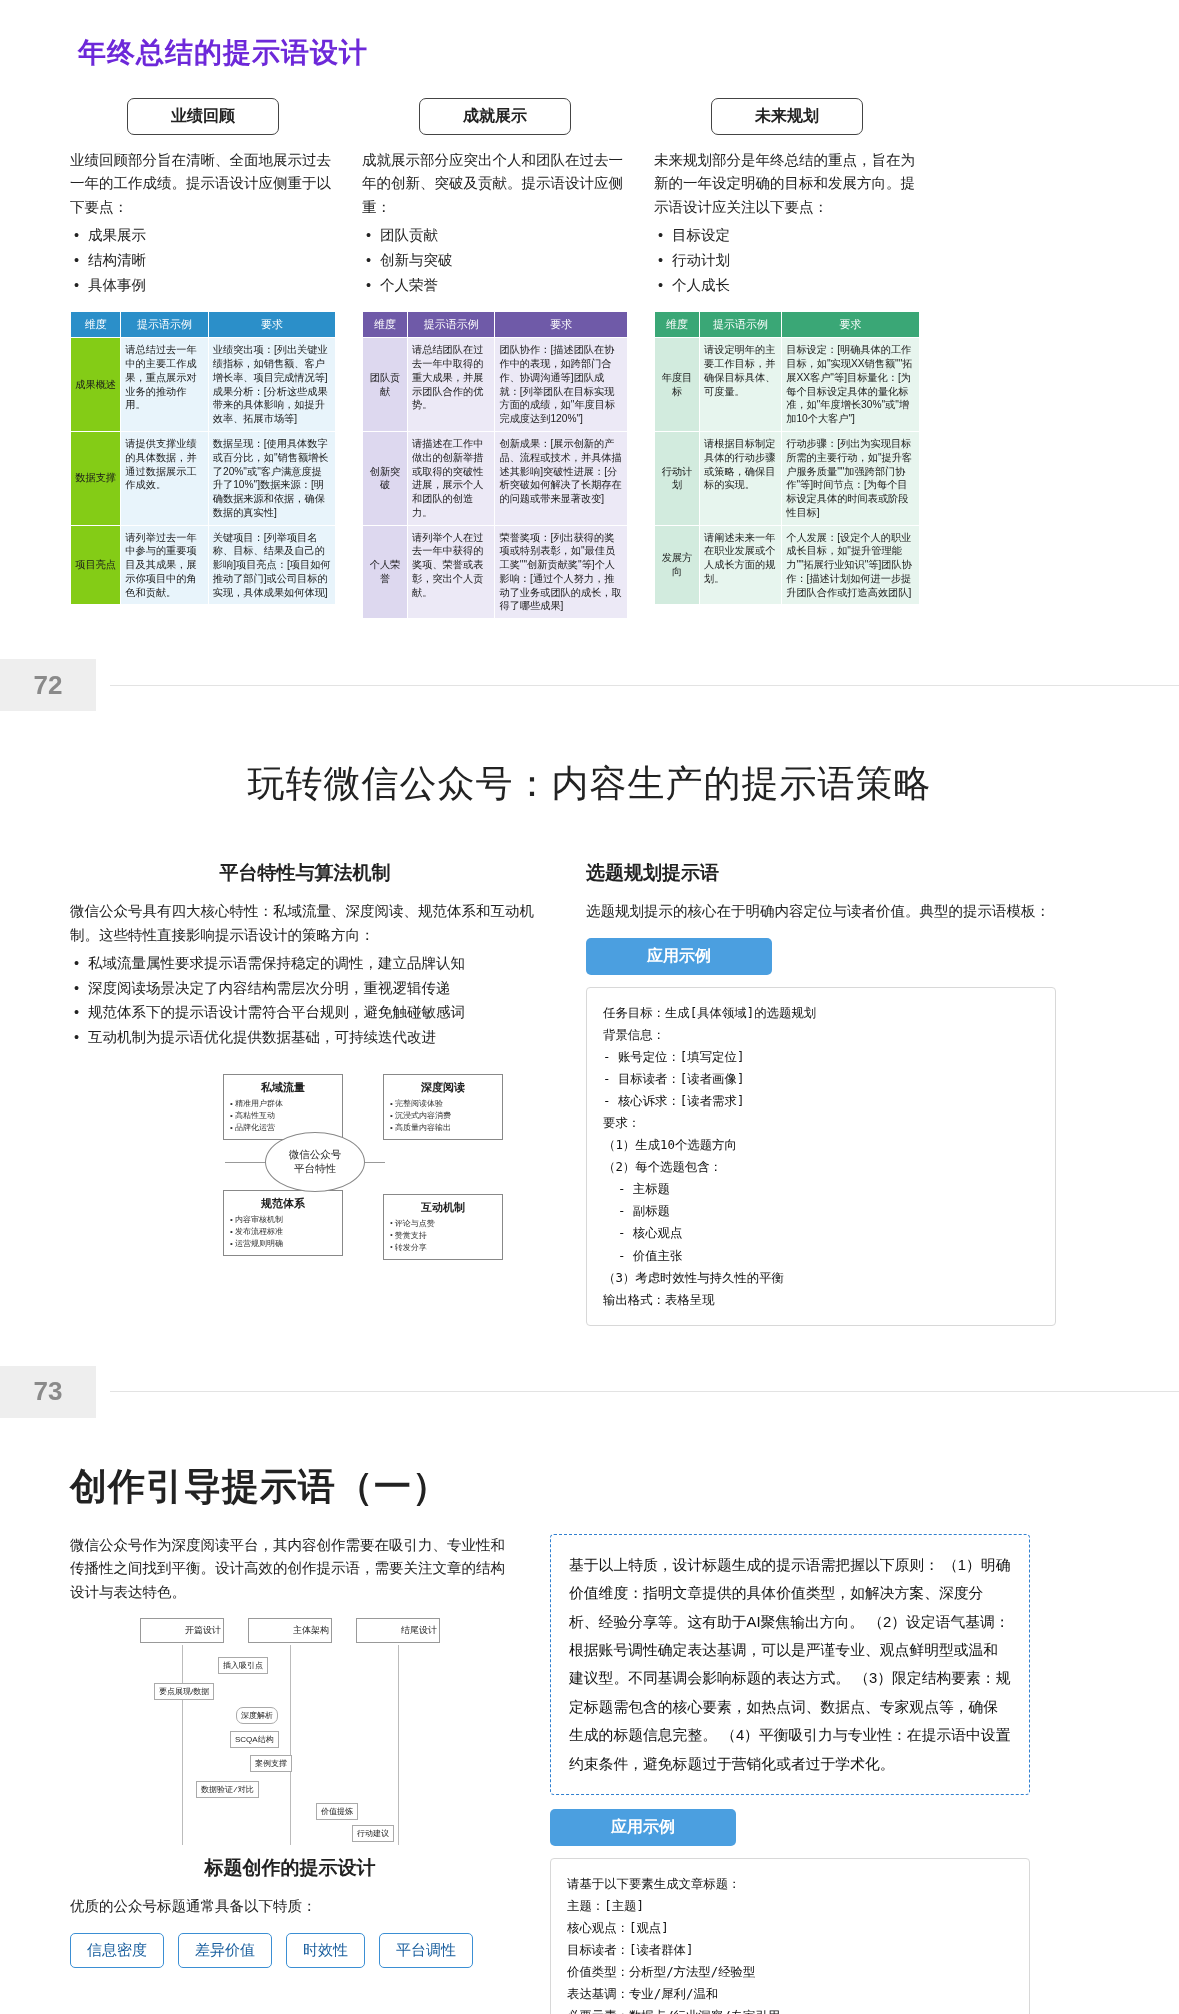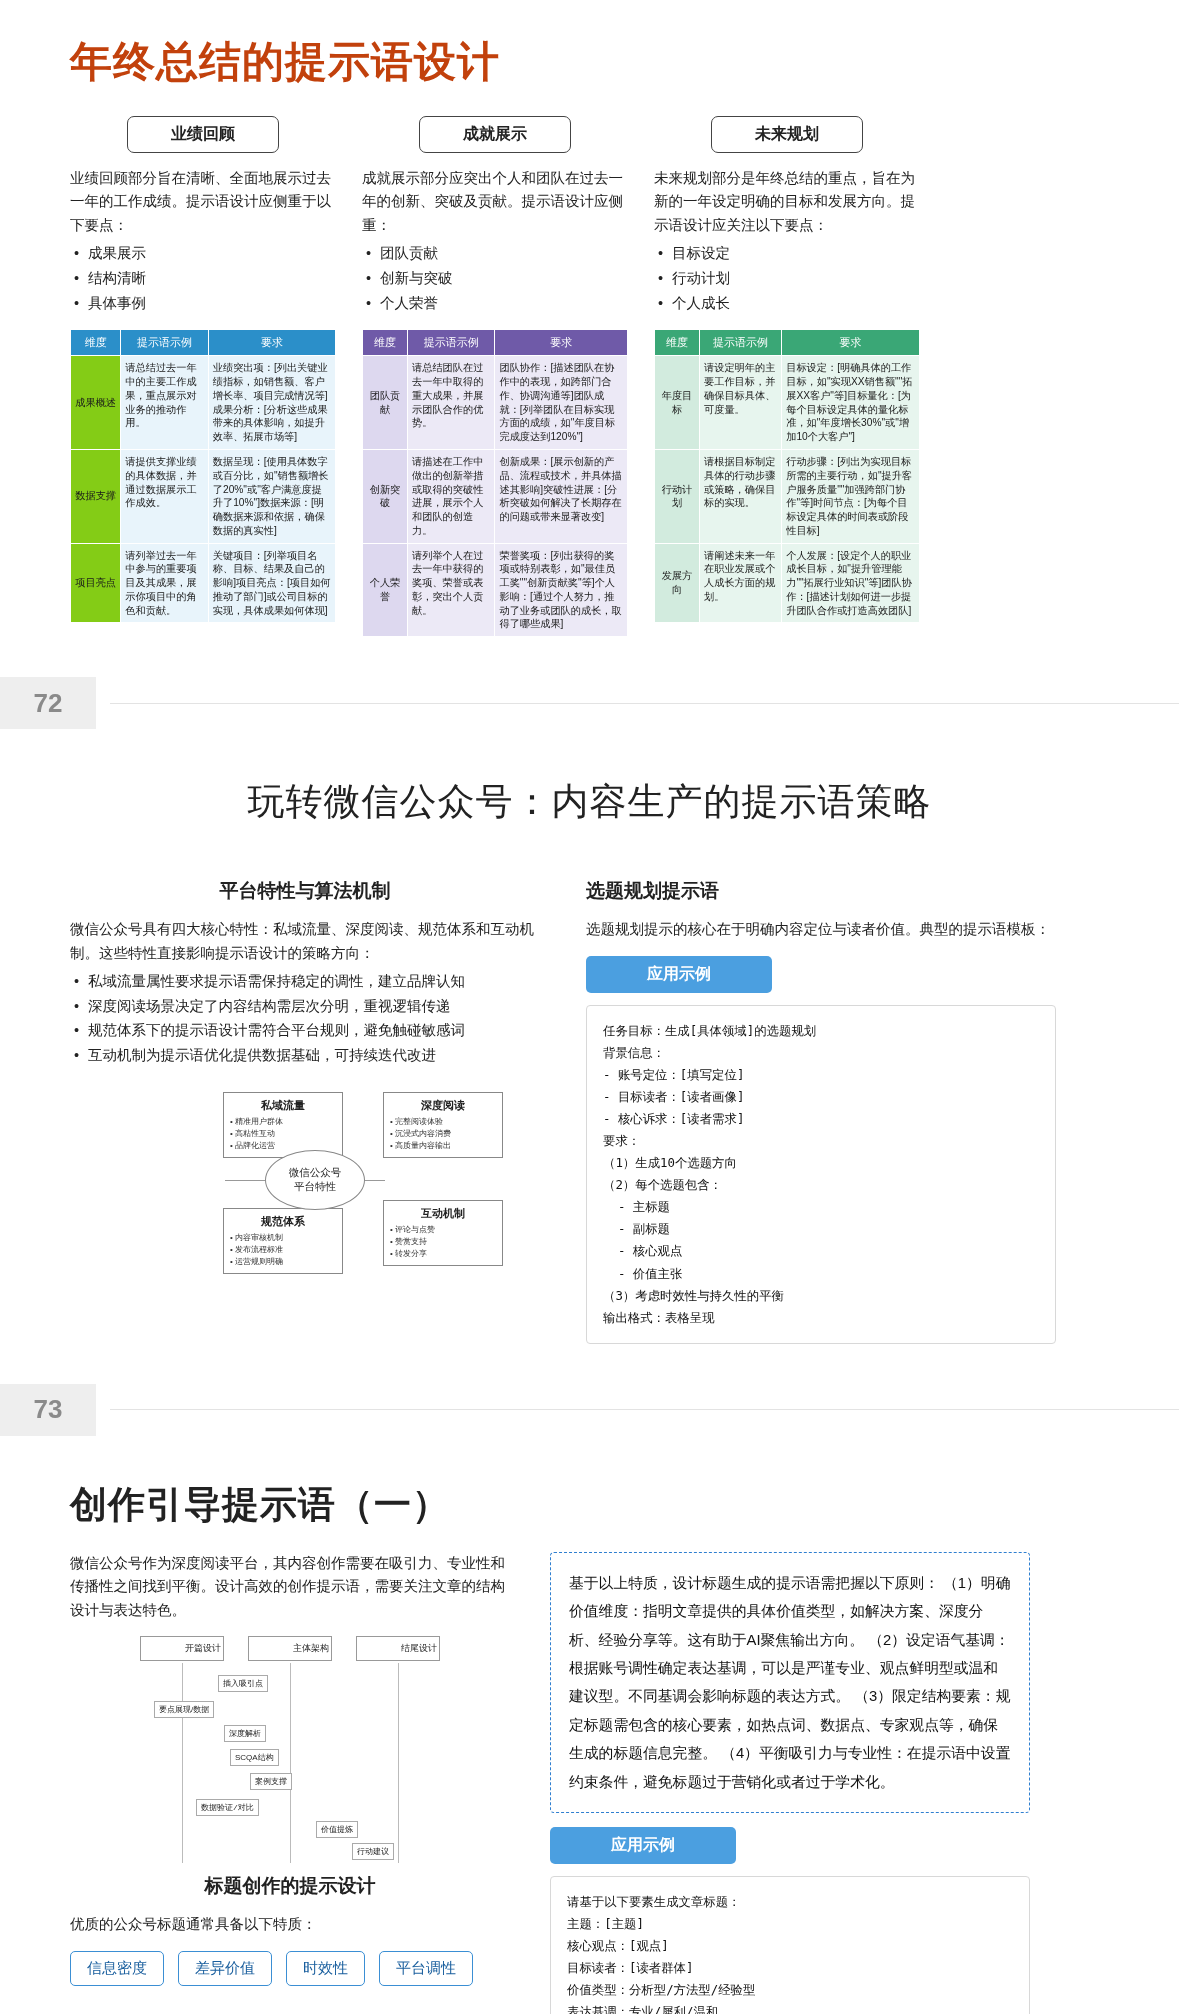--- a/index.html
+++ b/index.html
@@ -8,22 +8,22 @@
     width:1179px;
     background:#ffffff;
     font-family:"Liberation Sans", sans-serif;
     color:#222;
   }
   .page { width:1179px; background:#fff; }
 
   
   .sec { padding: 0 70px; }
   .sec-title {
-    font-size:42px; font-weight:bold; color:#c2410c; letter-spacing:1px;
-    margin: 34px 0 26px 0;
+    font-size:28px; font-weight:bold; color:#6d28d9; letter-spacing:1px;
+    margin: 34px 0 26px 8px;
   }
   .cols3 { display:flex; gap:26px; }
   .col { width:266px; }
   .pill {
     border:1.5px solid #444; border-radius:7px; text-align:center;
     font-weight:bold; font-size:16px; padding:7px 0; background:#fff;
     width:152px; margin:0 auto 14px auto;
   }
   .body-text { font-size:14.5px; line-height:1.62; color:#222; }
   .bullets { margin:4px 0 0 0; padding:0; list-style:none; }
@@ -276,21 +276,21 @@
             <div class="l">• <span>完整阅读体验</span></div>
             <div class="l">• <span>沉浸式内容消费</span></div>
             <div class="l">• <span>高质量内容输出</span></div>
           </div>
           <div class="mm-box" style="left:118px; top:116px;">
             <div class="t">规范体系</div>
             <div class="l">• <span>内容审核机制</span></div>
             <div class="l">• <span>发布流程标准</span></div>
             <div class="l">• <span>运营规则明确</span></div>
           </div>
-          <div class="mm-box" style="left:278px; top:108px;">
+          <div class="mm-box" style="left:278px; top:120px;font-family:Liberation Serif, serif;">
             <div class="t">互动机制</div>
             <div class="l">• <span>评论与点赞</span></div>
             <div class="l">• <span>赞赏支持</span></div>
             <div class="l">• <span>转发分享</span></div>
           </div>
 
           <div class="mm-center" style="left:160px; top:58px;">
             <div>微信公众号</div>
             <div>平台特性</div>
           </div>
@@ -337,21 +337,21 @@
             <div class="flow-node">主体架构</div>
             <div class="flow-node">结尾设计</div>
           </div>
           <div class="flow-body">
             <div class="flow-lane" style="left:42px;"></div>
             <div class="flow-lane" style="left:150px;"></div>
             <div class="flow-lane" style="left:258px;"></div>
 
             <div class="flow-msg" style="left:78px; top:12px;">插入吸引点</div>
             <div class="flow-msg" style="left:14px; top:38px;">要点展现/数据</div>
-            <div class="flow-msg" style="left:84px; top:62px;">深度解析</div>
+            <div class="flow-msg" style="left:96px; top:62px;border-radius:7px;">深度解析</div>
             <div class="flow-msg" style="left:90px; top:86px;">SCQA结构</div>
             <div class="flow-msg" style="left:110px; top:110px;">案例支撑</div>
             <div class="flow-msg" style="left:56px; top:136px;font-family:Liberation Mono, monospace;">数据验证/对比</div>
             <div class="flow-msg" style="left:176px; top:158px;">价值提炼</div>
             <div class="flow-msg" style="left:212px; top:180px;">行动建议</div>
           </div>
         </div>
 
         <div class="sub-h" style="text-align:center; margin-top:10px;">标题创作的提示设计</div>
         <div class="body-text">优质的公众号标题通常具备以下特质：</div>

